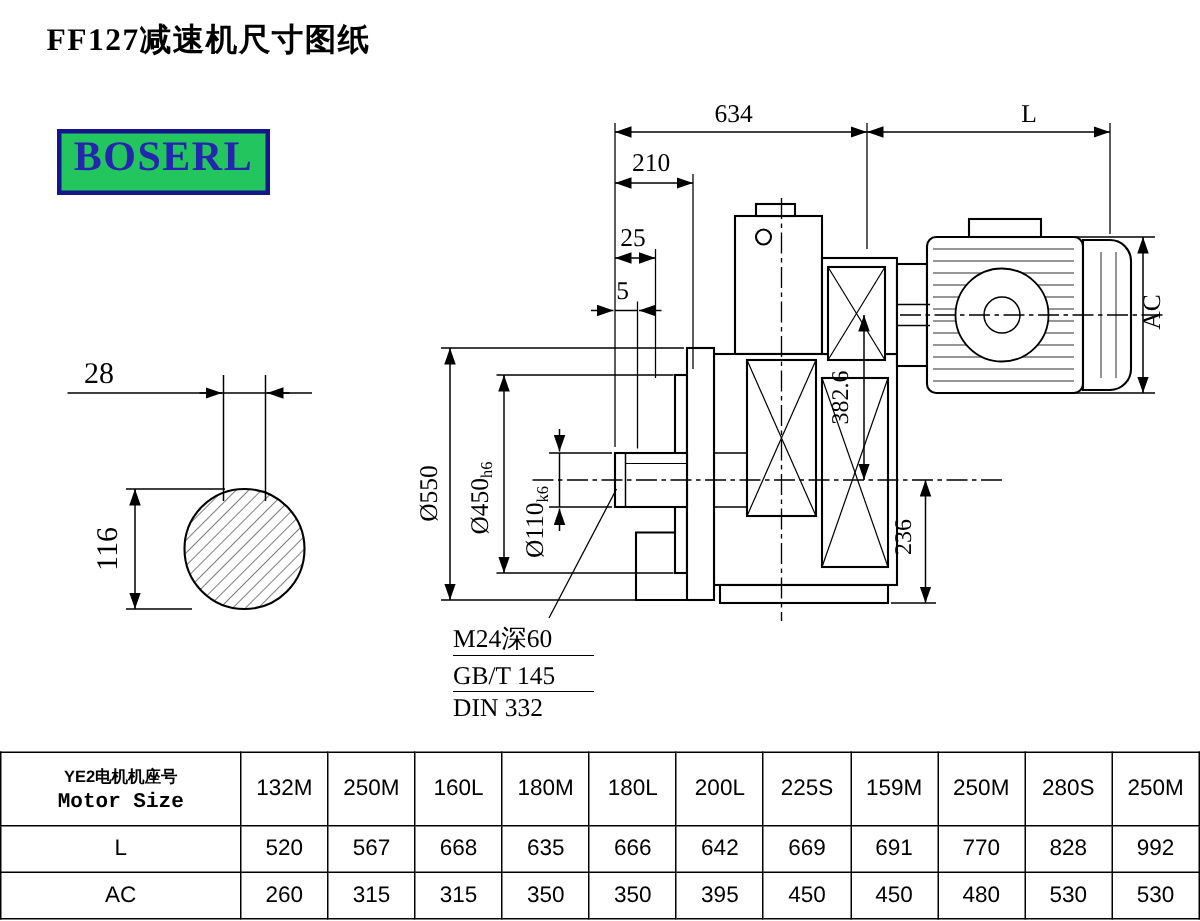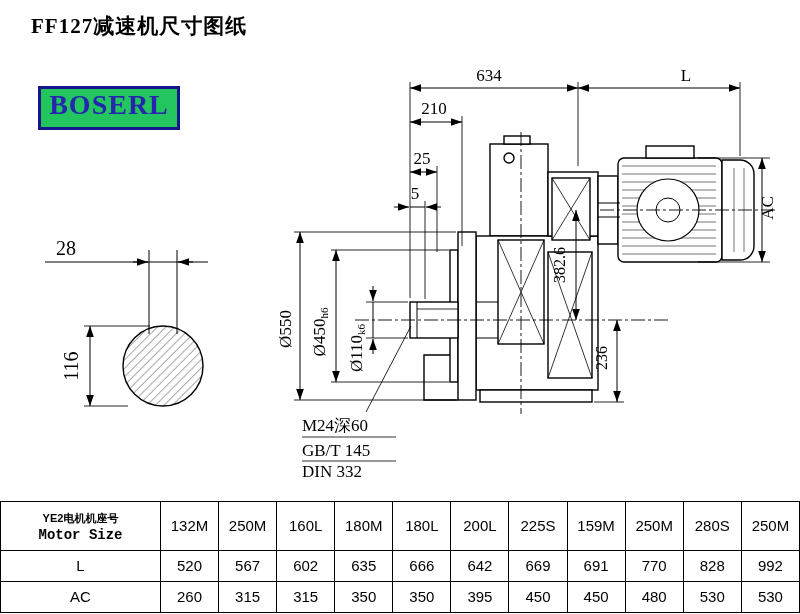--- a/index.html
+++ b/index.html
@@ -206,21 +206,21 @@
       <td>225S</td>
       <td>159M</td>
       <td>250M</td>
       <td>280S</td>
       <td>250M</td>
     </tr>
     <tr class="row">
       <td>L</td>
       <td>520</td>
       <td>567</td>
-      <td>602</td>
+      <td>668</td>
       <td>635</td>
       <td>666</td>
       <td>642</td>
       <td>669</td>
       <td>691</td>
       <td>770</td>
       <td>828</td>
       <td>992</td>
     </tr>
     <tr class="row">

